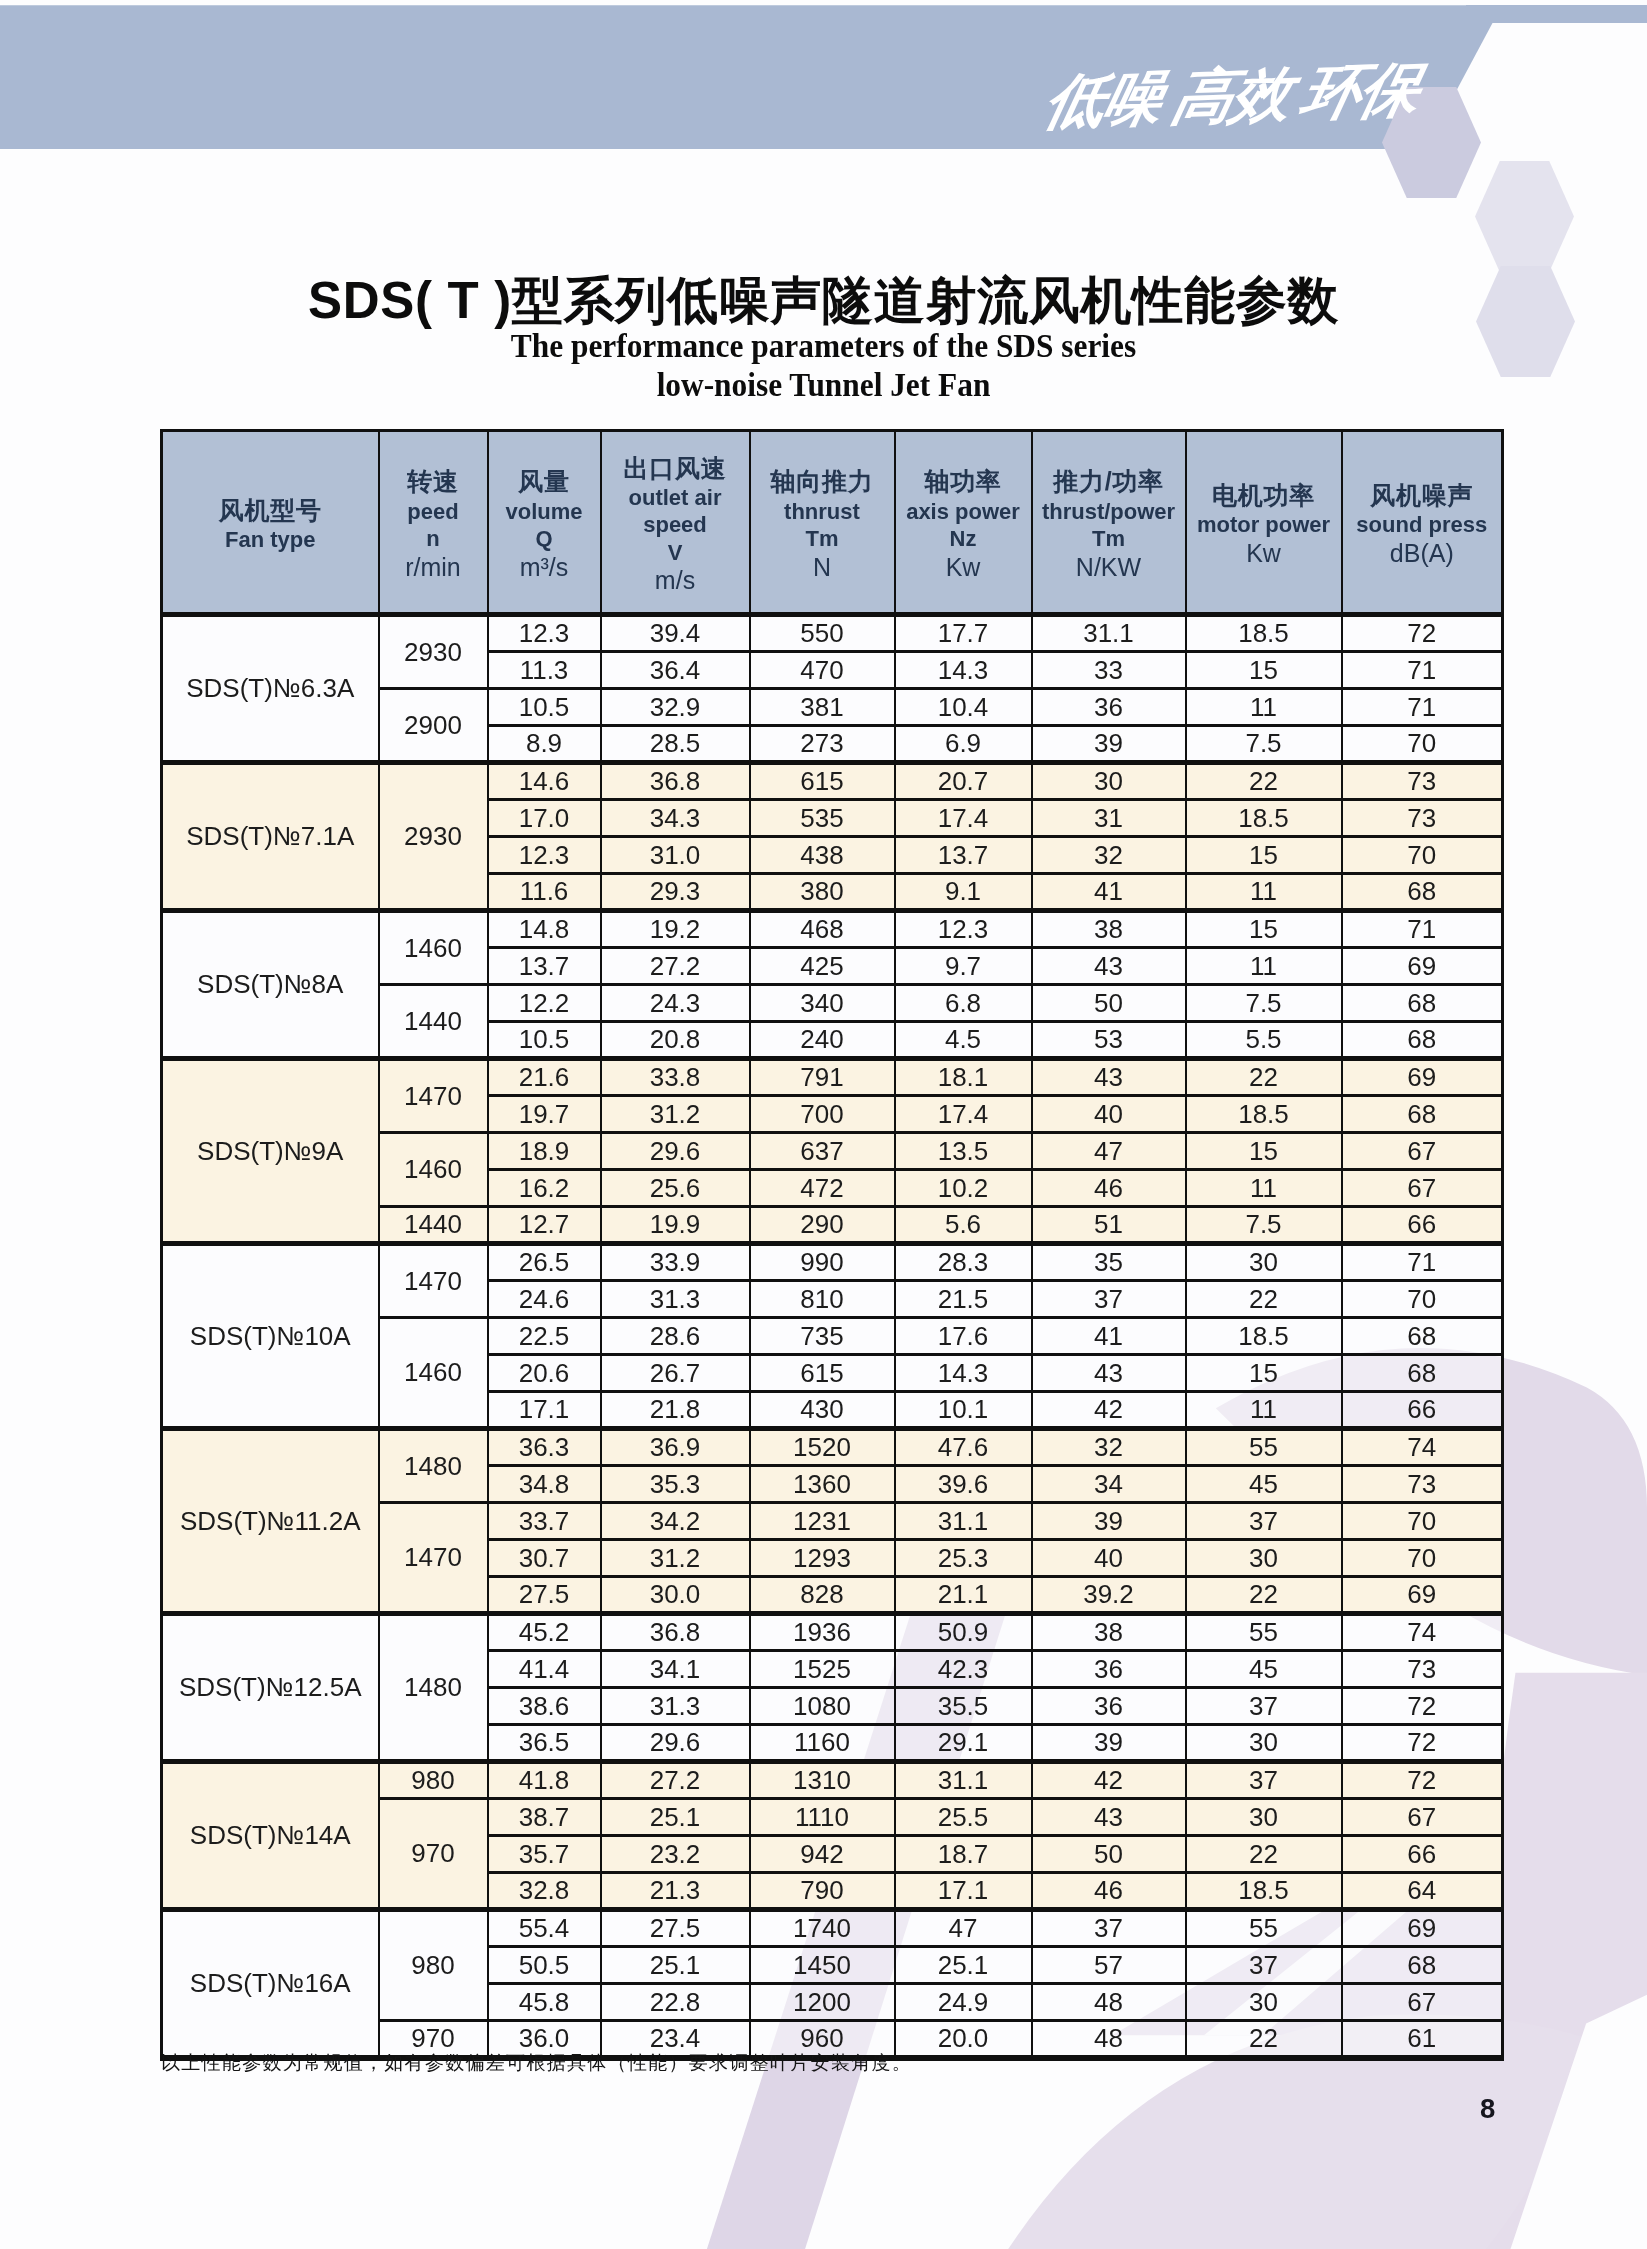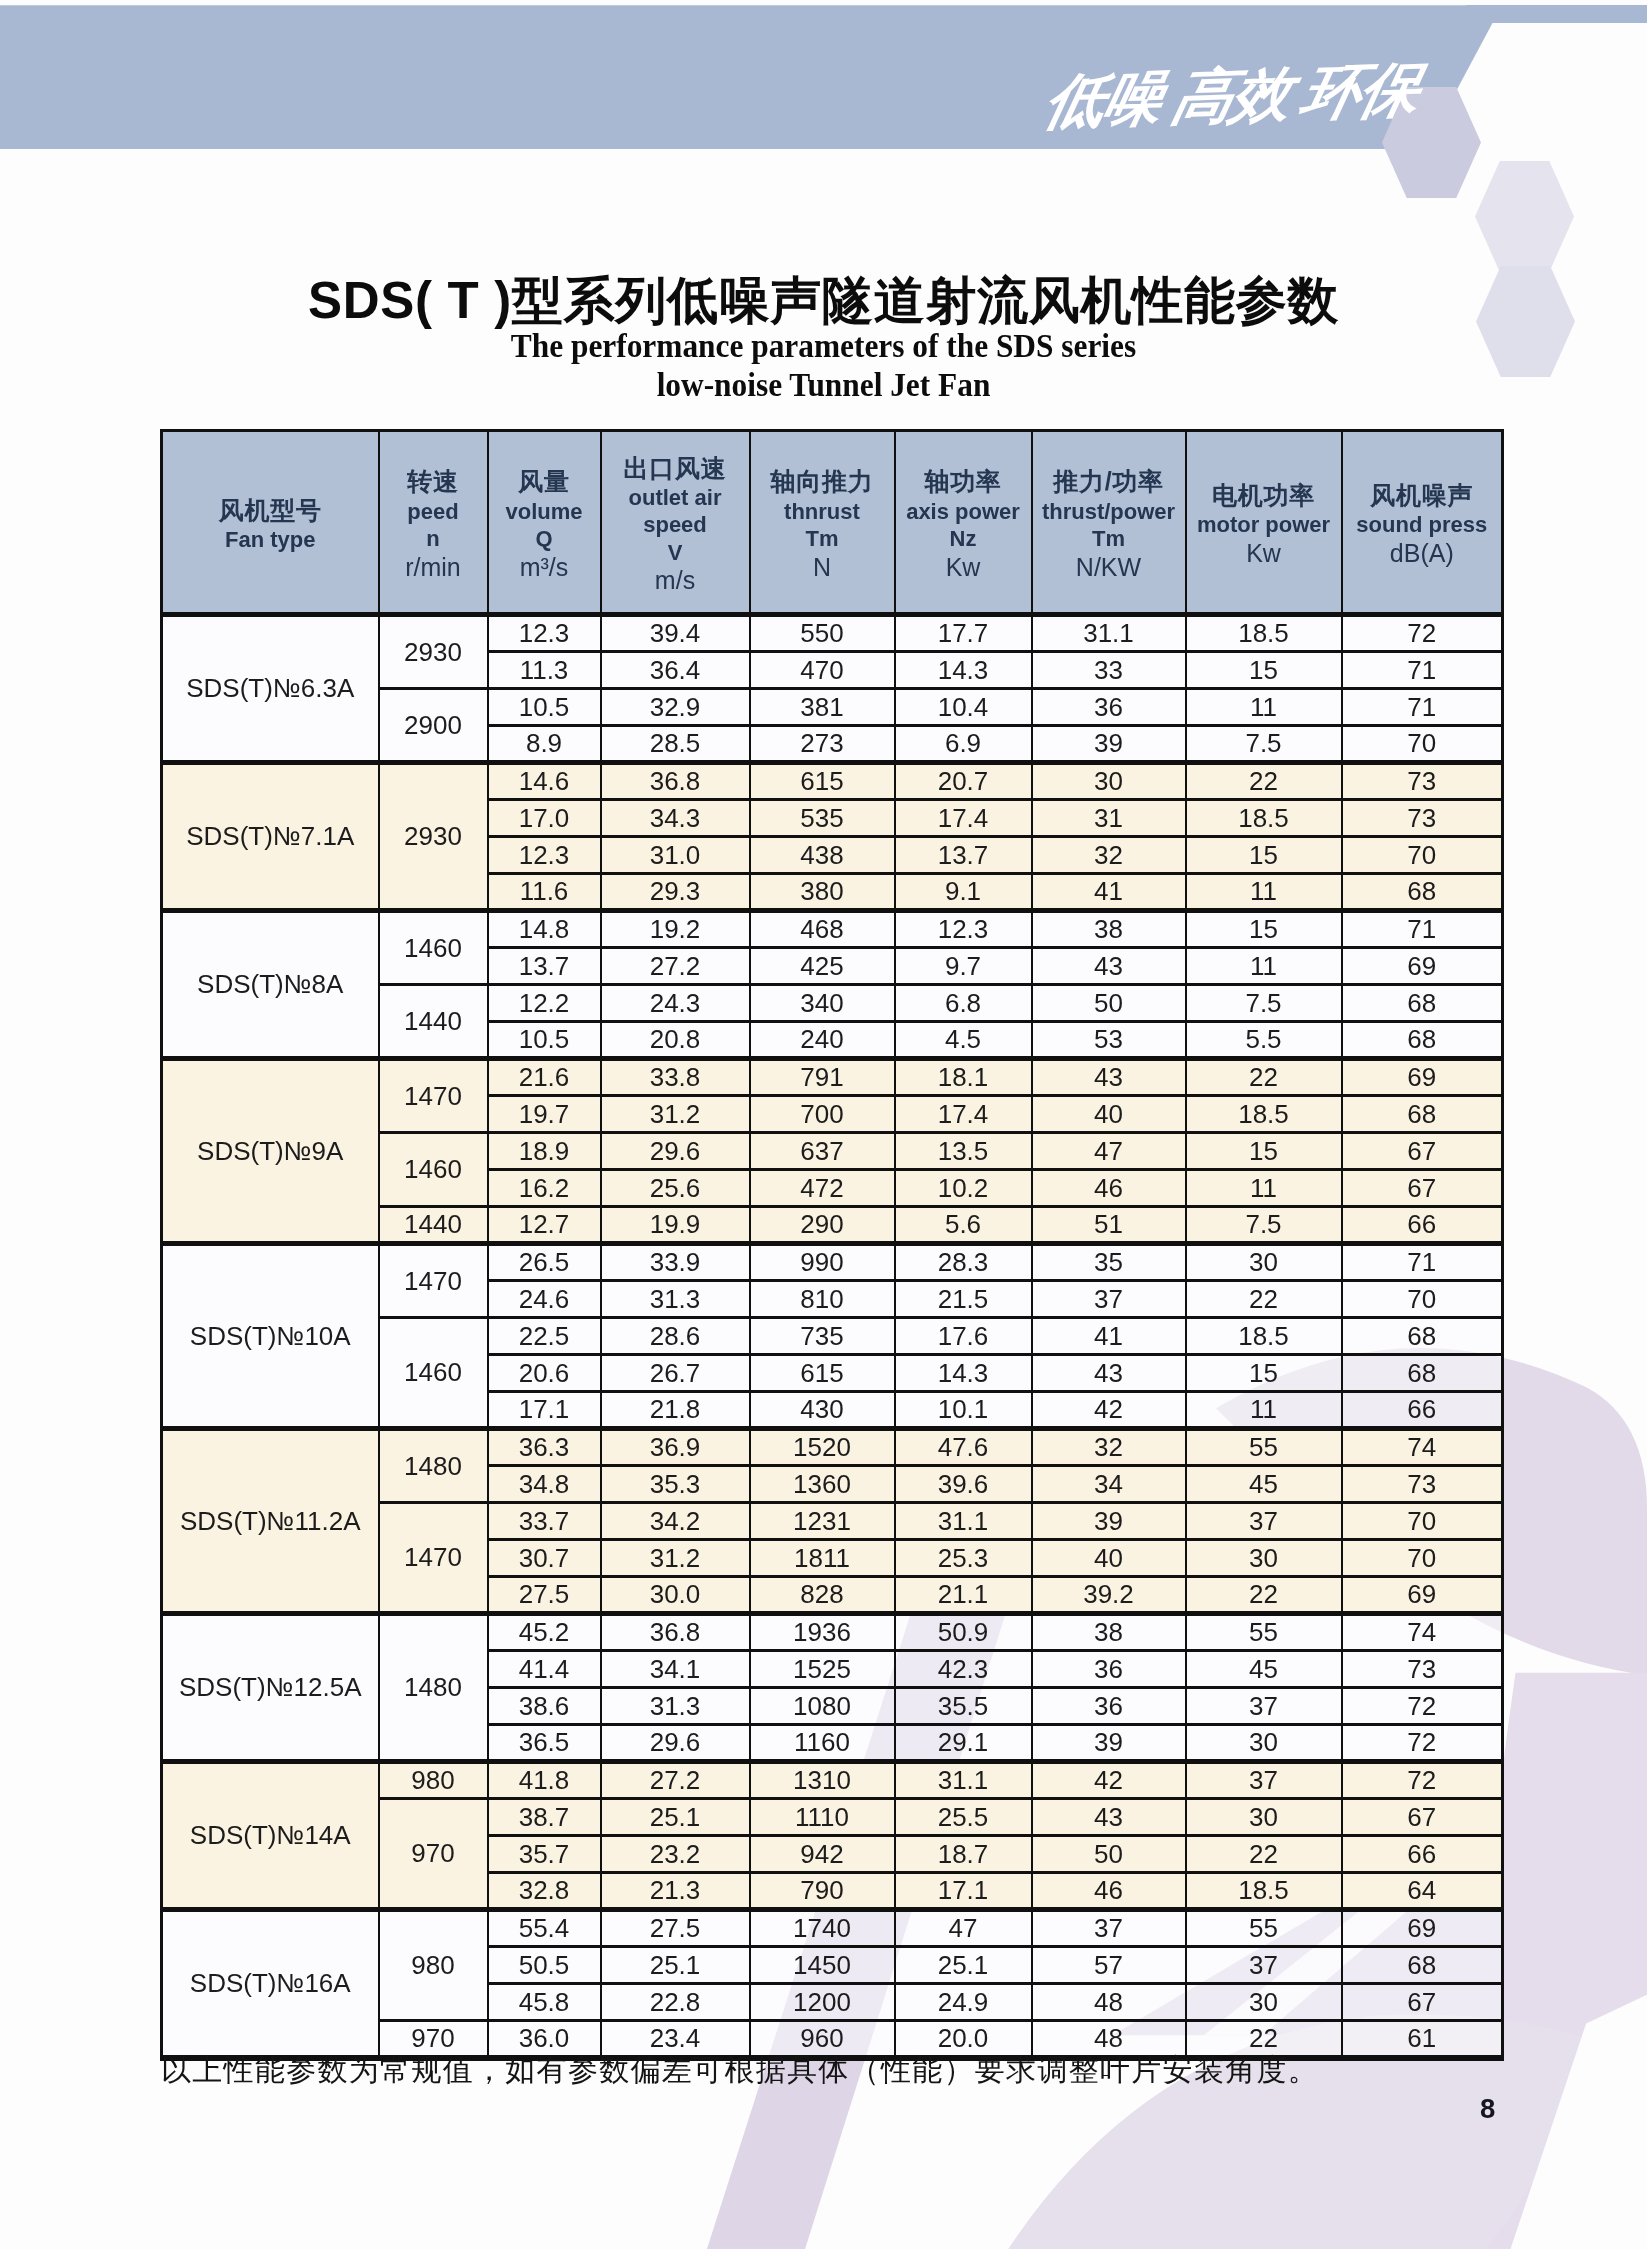--- a/index.html
+++ b/index.html
@@ -64,21 +64,21 @@
     text-align:center;vertical-align:middle;font-size:26px;color:#1c1c1c;
   }
   tr.data{height:37px;}
   tr.white td{background:rgba(252,252,254,0.55);}
   tr.cream td{background:#fbf3e2;}
   tr.block-end td{border-bottom-width:5.9px;}
   td.model-cell{font-size:26px;letter-spacing:0;}
   
   .footnote{
     position:absolute;left:161px;top:2050px;z-index:2;
-    font-family:"Liberation Serif",serif;font-size:30px;color:#141414;
+    font-family:"Liberation Serif",serif;font-size:19px;color:#141414;
     letter-spacing:1.3px;white-space:nowrap;
   }
   .page-number{
     position:absolute;left:1480px;top:2093px;z-index:2;
     font-size:27.5px;font-weight:700;color:#16161e;
   }
 </style>
 </head>
 <body>
 
@@ -450,21 +450,21 @@
         <td>34.2</td>
         <td>1231</td>
         <td>31.1</td>
         <td>39</td>
         <td>37</td>
         <td>70</td>
       </tr>
       <tr class="data cream">
         <td>30.7</td>
         <td>31.2</td>
-        <td>1811</td>
+        <td>1293</td>
         <td>25.3</td>
         <td>40</td>
         <td>30</td>
         <td>70</td>
       </tr>
       <tr class="data cream block-end">
         <td>27.5</td>
         <td>30.0</td>
         <td>828</td>
         <td>21.1</td>

